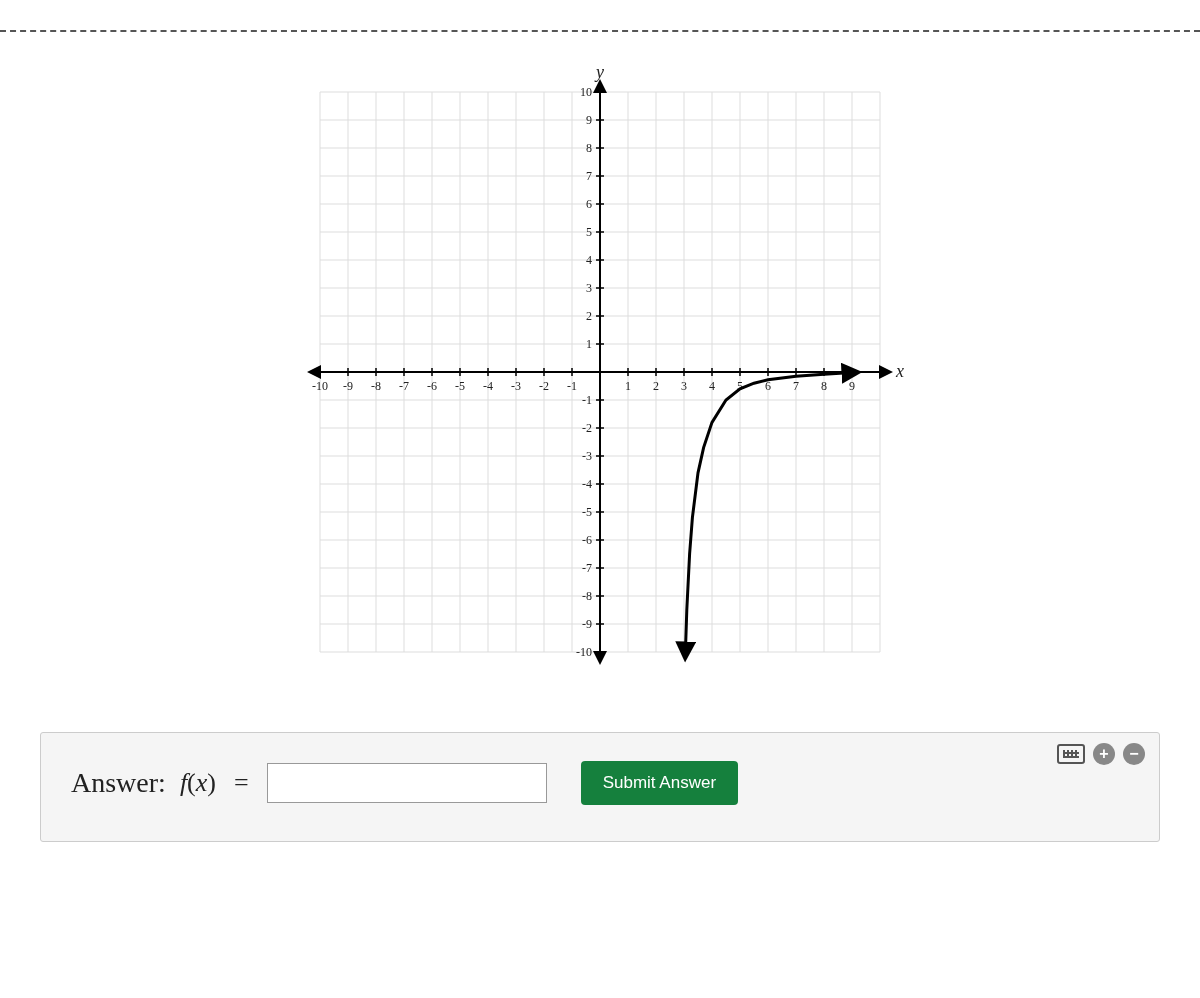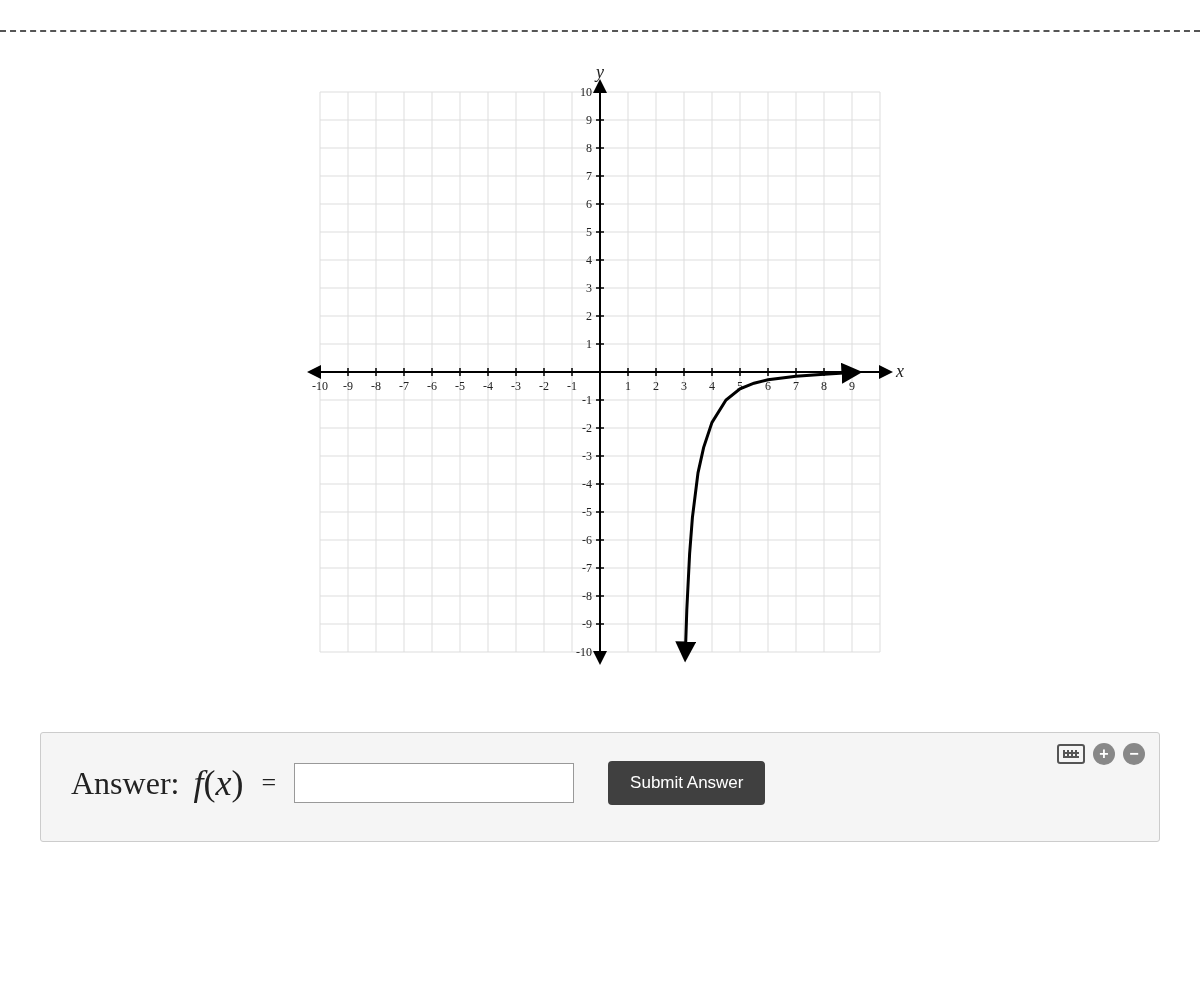--- a/index.html
+++ b/index.html
@@ -83,42 +83,42 @@
     font-family: Arial, sans-serif;
     cursor: pointer;
   }
   .answer-row {
     display: flex;
     align-items: center;
     gap: 14px;
     flex-wrap: wrap;
   }
   .ans-label {
-    font-size: 32px;
+    font-size: 28px;
     text-align: center;
   }
   .fx {
     font-style: italic;
-    font-size: 36px;
+    font-size: 26px;
     font-family: Georgia, serif;
   }
   .fx .f { font-style: italic; }
   .fx .paren { font-style: normal; }
   .eq { font-size: 26px; margin: 0 4px; }
   .ans-input {
     font-size: 22px;
     padding: 6px 10px;
     border: 1px solid #999;
     background: #fff;
     width: 280px;
     height: 40px;
     font-family: Georgia, serif;
   }
   .submit-btn {
-    background: #404040;
+    background: #15803d;
     color: #fff;
     border: none;
     border-radius: 4px;
     padding: 12px 22px;
     font-size: 17px;
     font-family: Arial, sans-serif;
     cursor: pointer;
     margin-left: 20px;
   }
 </style>

